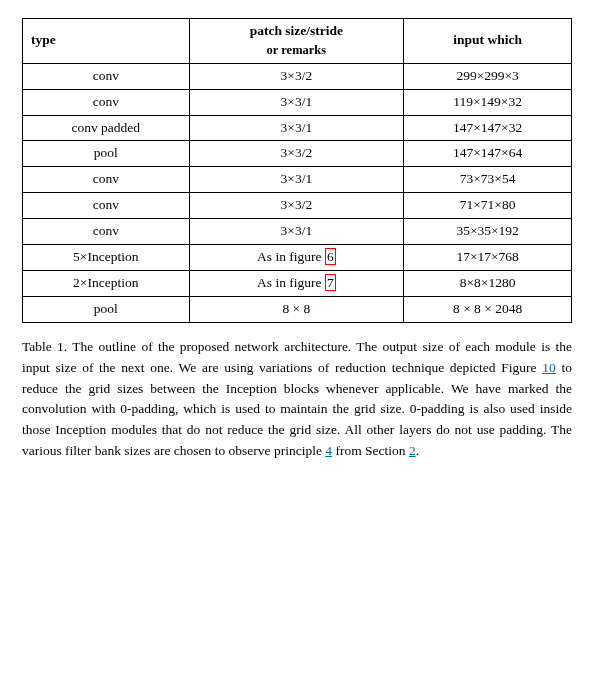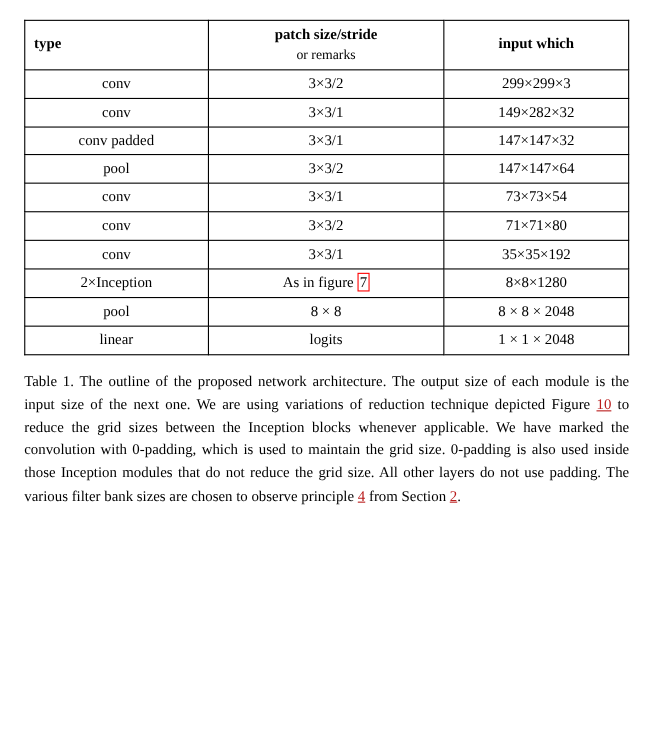--- a/index.html
+++ b/index.html
@@ -34,37 +34,37 @@
       text-align: center;
     }
     .arch-table thead th:first-child {
       text-align: left;
     }
     .header-patch {
       font-weight: bold;
       margin-top: 36px;
     }
     .header-remarks {
-      font-weight: normal;
+      font-weight: bold;
       font-style: normal;
       font-size: 12.5px;
     }
 
     
     .caption {
       font-size: 13.5px;
       line-height: 1.55;
       text-align: justify;
     }
     .caption .table-label {
       font-weight: normal;
     }
     .caption .ref-num {
       text-decoration: underline;
-      color: #b91c1c;
+      color: #0369a1;
     }
   </style>
 </head>
 <body>
 
 <table class="arch-table">
   <thead>
     <tr>
       <th>type</th>
       <th>
@@ -76,21 +76,21 @@
   </thead>
   <tbody id="table-body">
   <tr>
         <td>conv</td>
         <td>3×3/2</td>
         <td>299×299×3</td>
       </tr>
       <tr>
         <td>conv</td>
         <td>3×3/1</td>
-        <td>149×282×32</td>
+        <td>119×149×32</td>
       </tr>
       <tr>
         <td>conv padded</td>
         <td>3×3/1</td>
         <td>147×147×32</td>
       </tr>
       <tr>
         <td>pool</td>
         <td>3×3/2</td>
         <td>147×147×64</td>
@@ -104,33 +104,33 @@
         <td>conv</td>
         <td>3×3/2</td>
         <td>71×71×80</td>
       </tr>
       <tr>
         <td>conv</td>
         <td>3×3/1</td>
         <td>35×35×192</td>
       </tr>
       <tr>
+        <td>5×Inception</td>
+        <td>As in figure <span style="border: 1px solid red; padding: 0px 1px;">6</span></td>
+        <td>17×17×768</td>
+      </tr>
+      <tr>
         <td>2×Inception</td>
         <td>As in figure <span style="border: 1px solid red; padding: 0px 1px;">7</span></td>
         <td>8×8×1280</td>
       </tr>
       <tr>
         <td>pool</td>
         <td>8 × 8</td>
         <td>8 × 8 × 2048</td>
-      </tr>
-      <tr>
-        <td>linear</td>
-        <td>logits</td>
-        <td>1 × 1 × 2048</td>
       </tr>
     </tbody>
 </table>
 
 <div class="caption">
   <span class="table-label">Table 1.</span>
   <span> The outline of the proposed network architecture.  The output size of each module is the input size of the next one.  We are using variations of reduction technique depicted Figure </span><span class="ref-num">10</span><span> to reduce the grid sizes between the Inception blocks whenever applicable.  We have marked the convolution with 0-padding, which is used to maintain the grid size.  0-padding is also used inside those Inception modules that do not reduce the grid size.  All other layers do not use padding.  The various filter bank sizes are chosen to observe principle </span><span class="ref-num">4</span><span> from Section </span><span class="ref-num">2</span><span>.</span>
 </div>
 
 </body></html>

